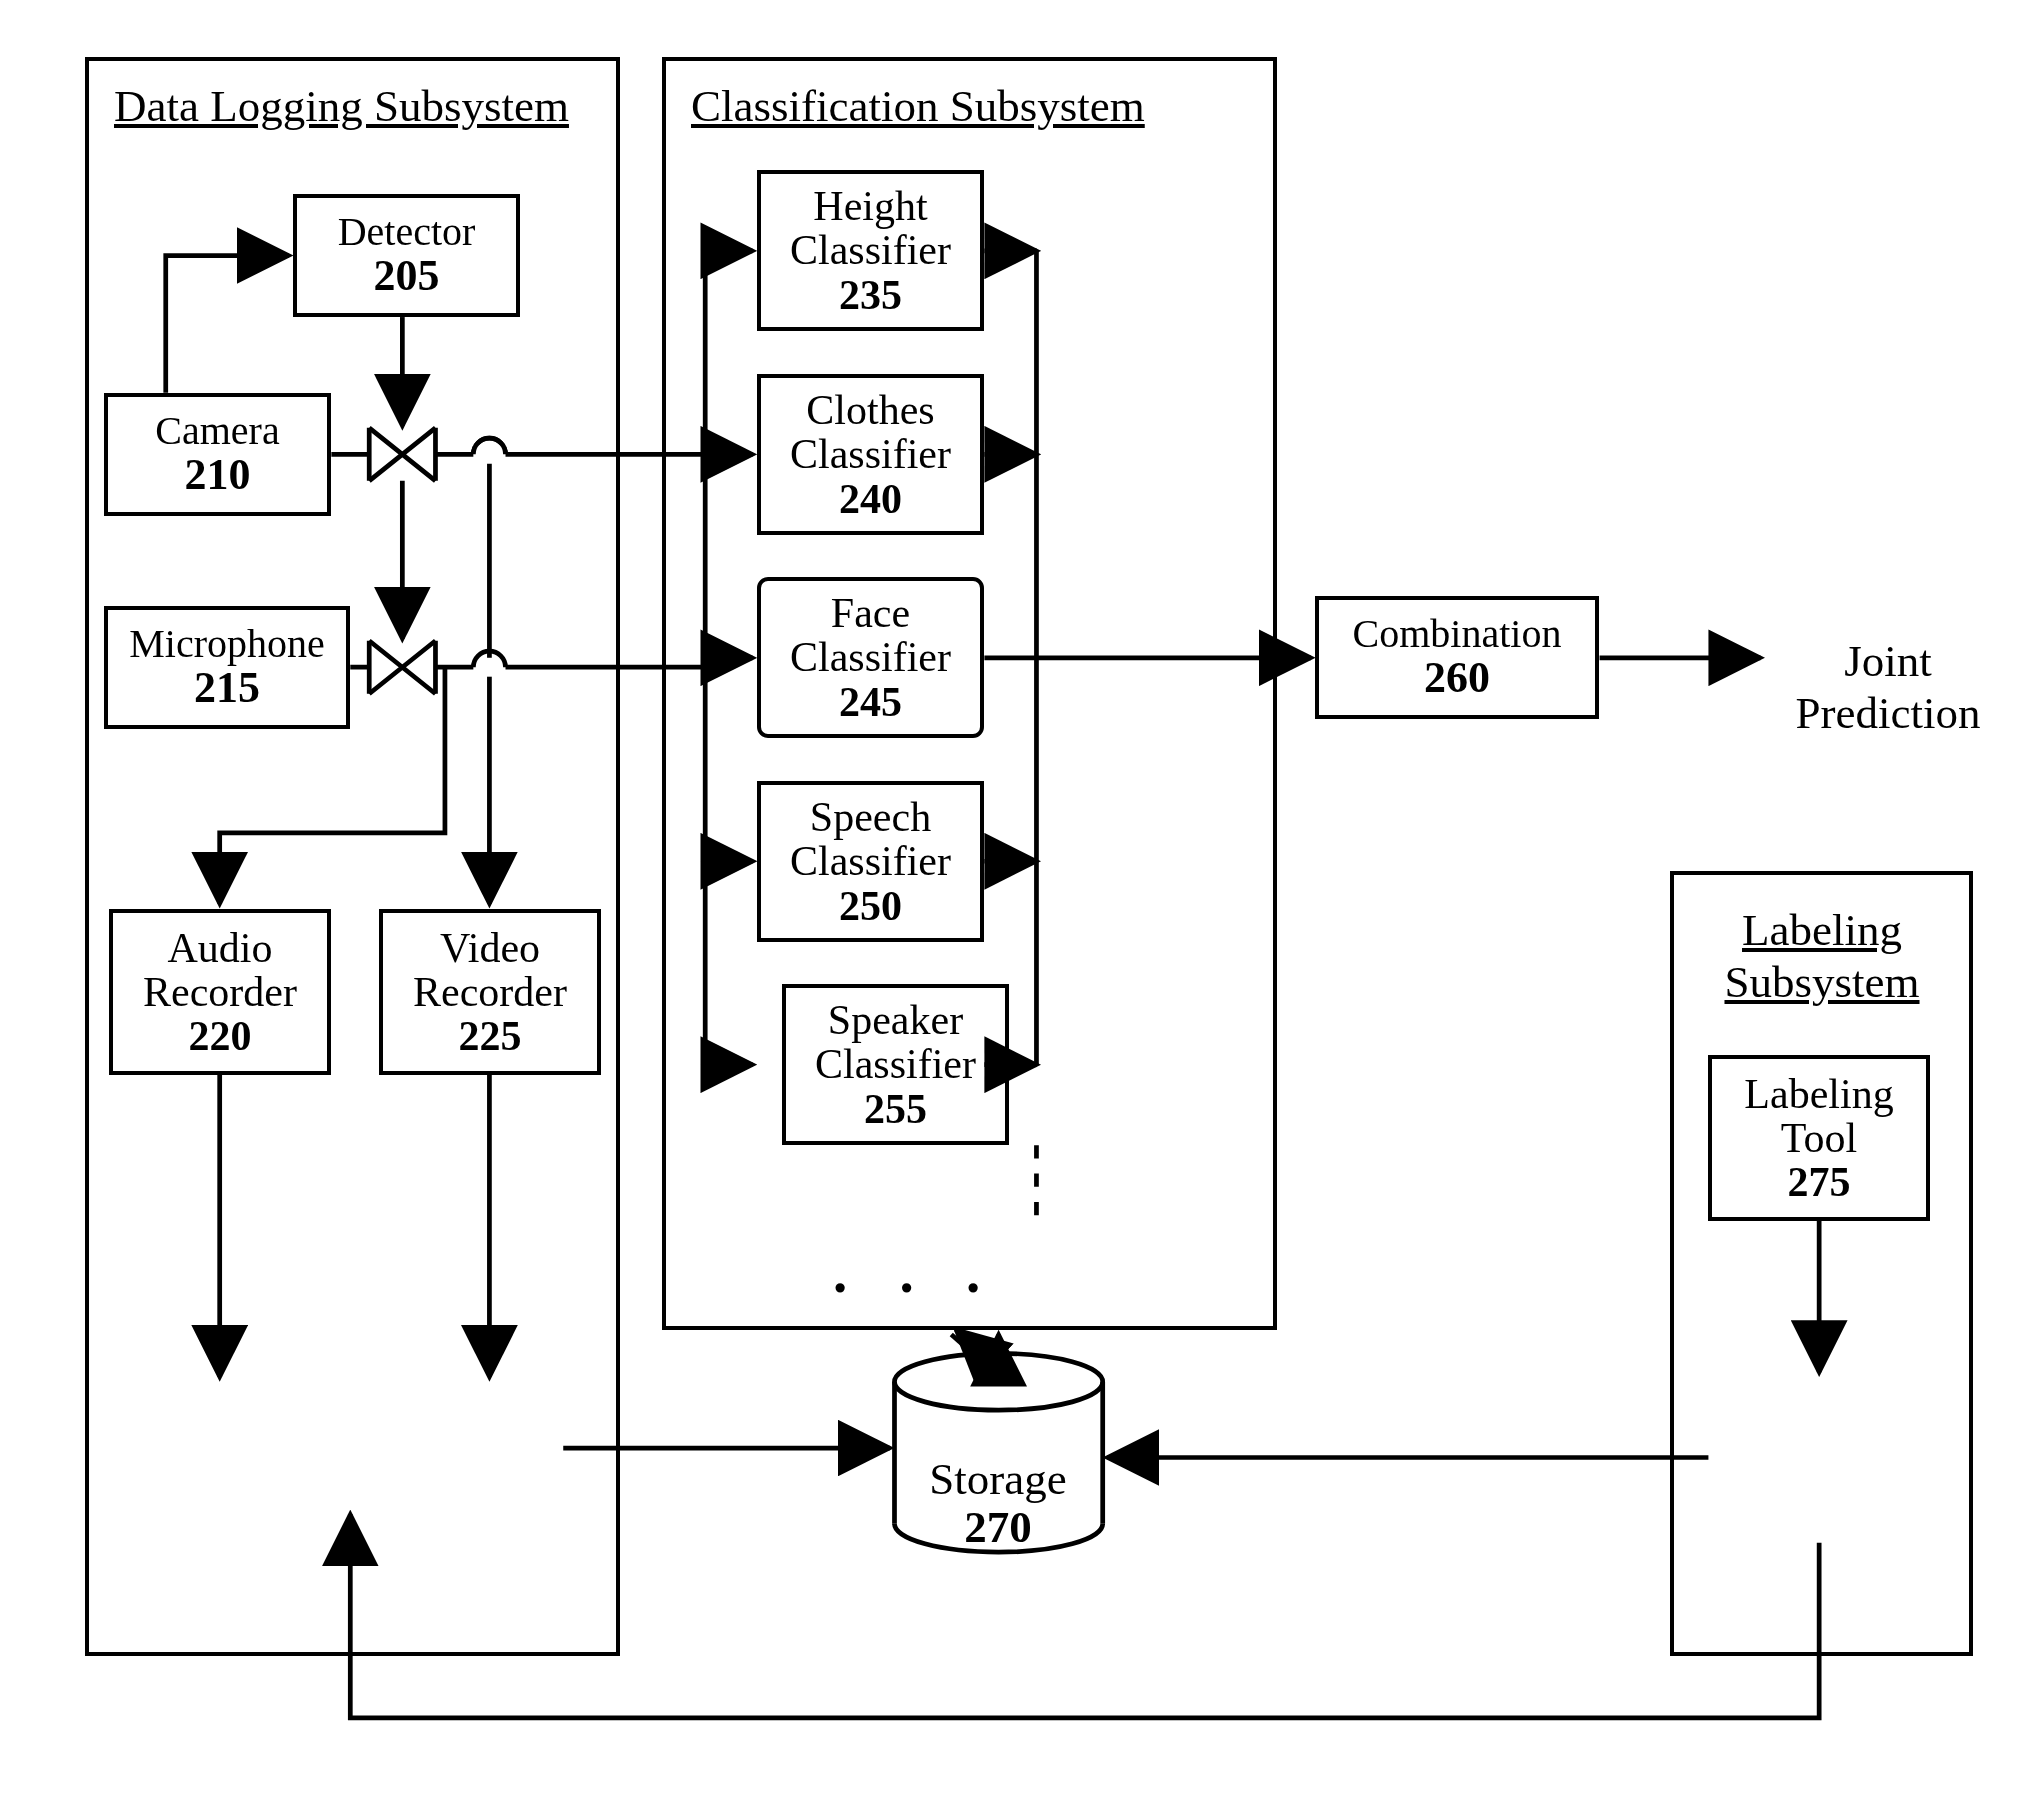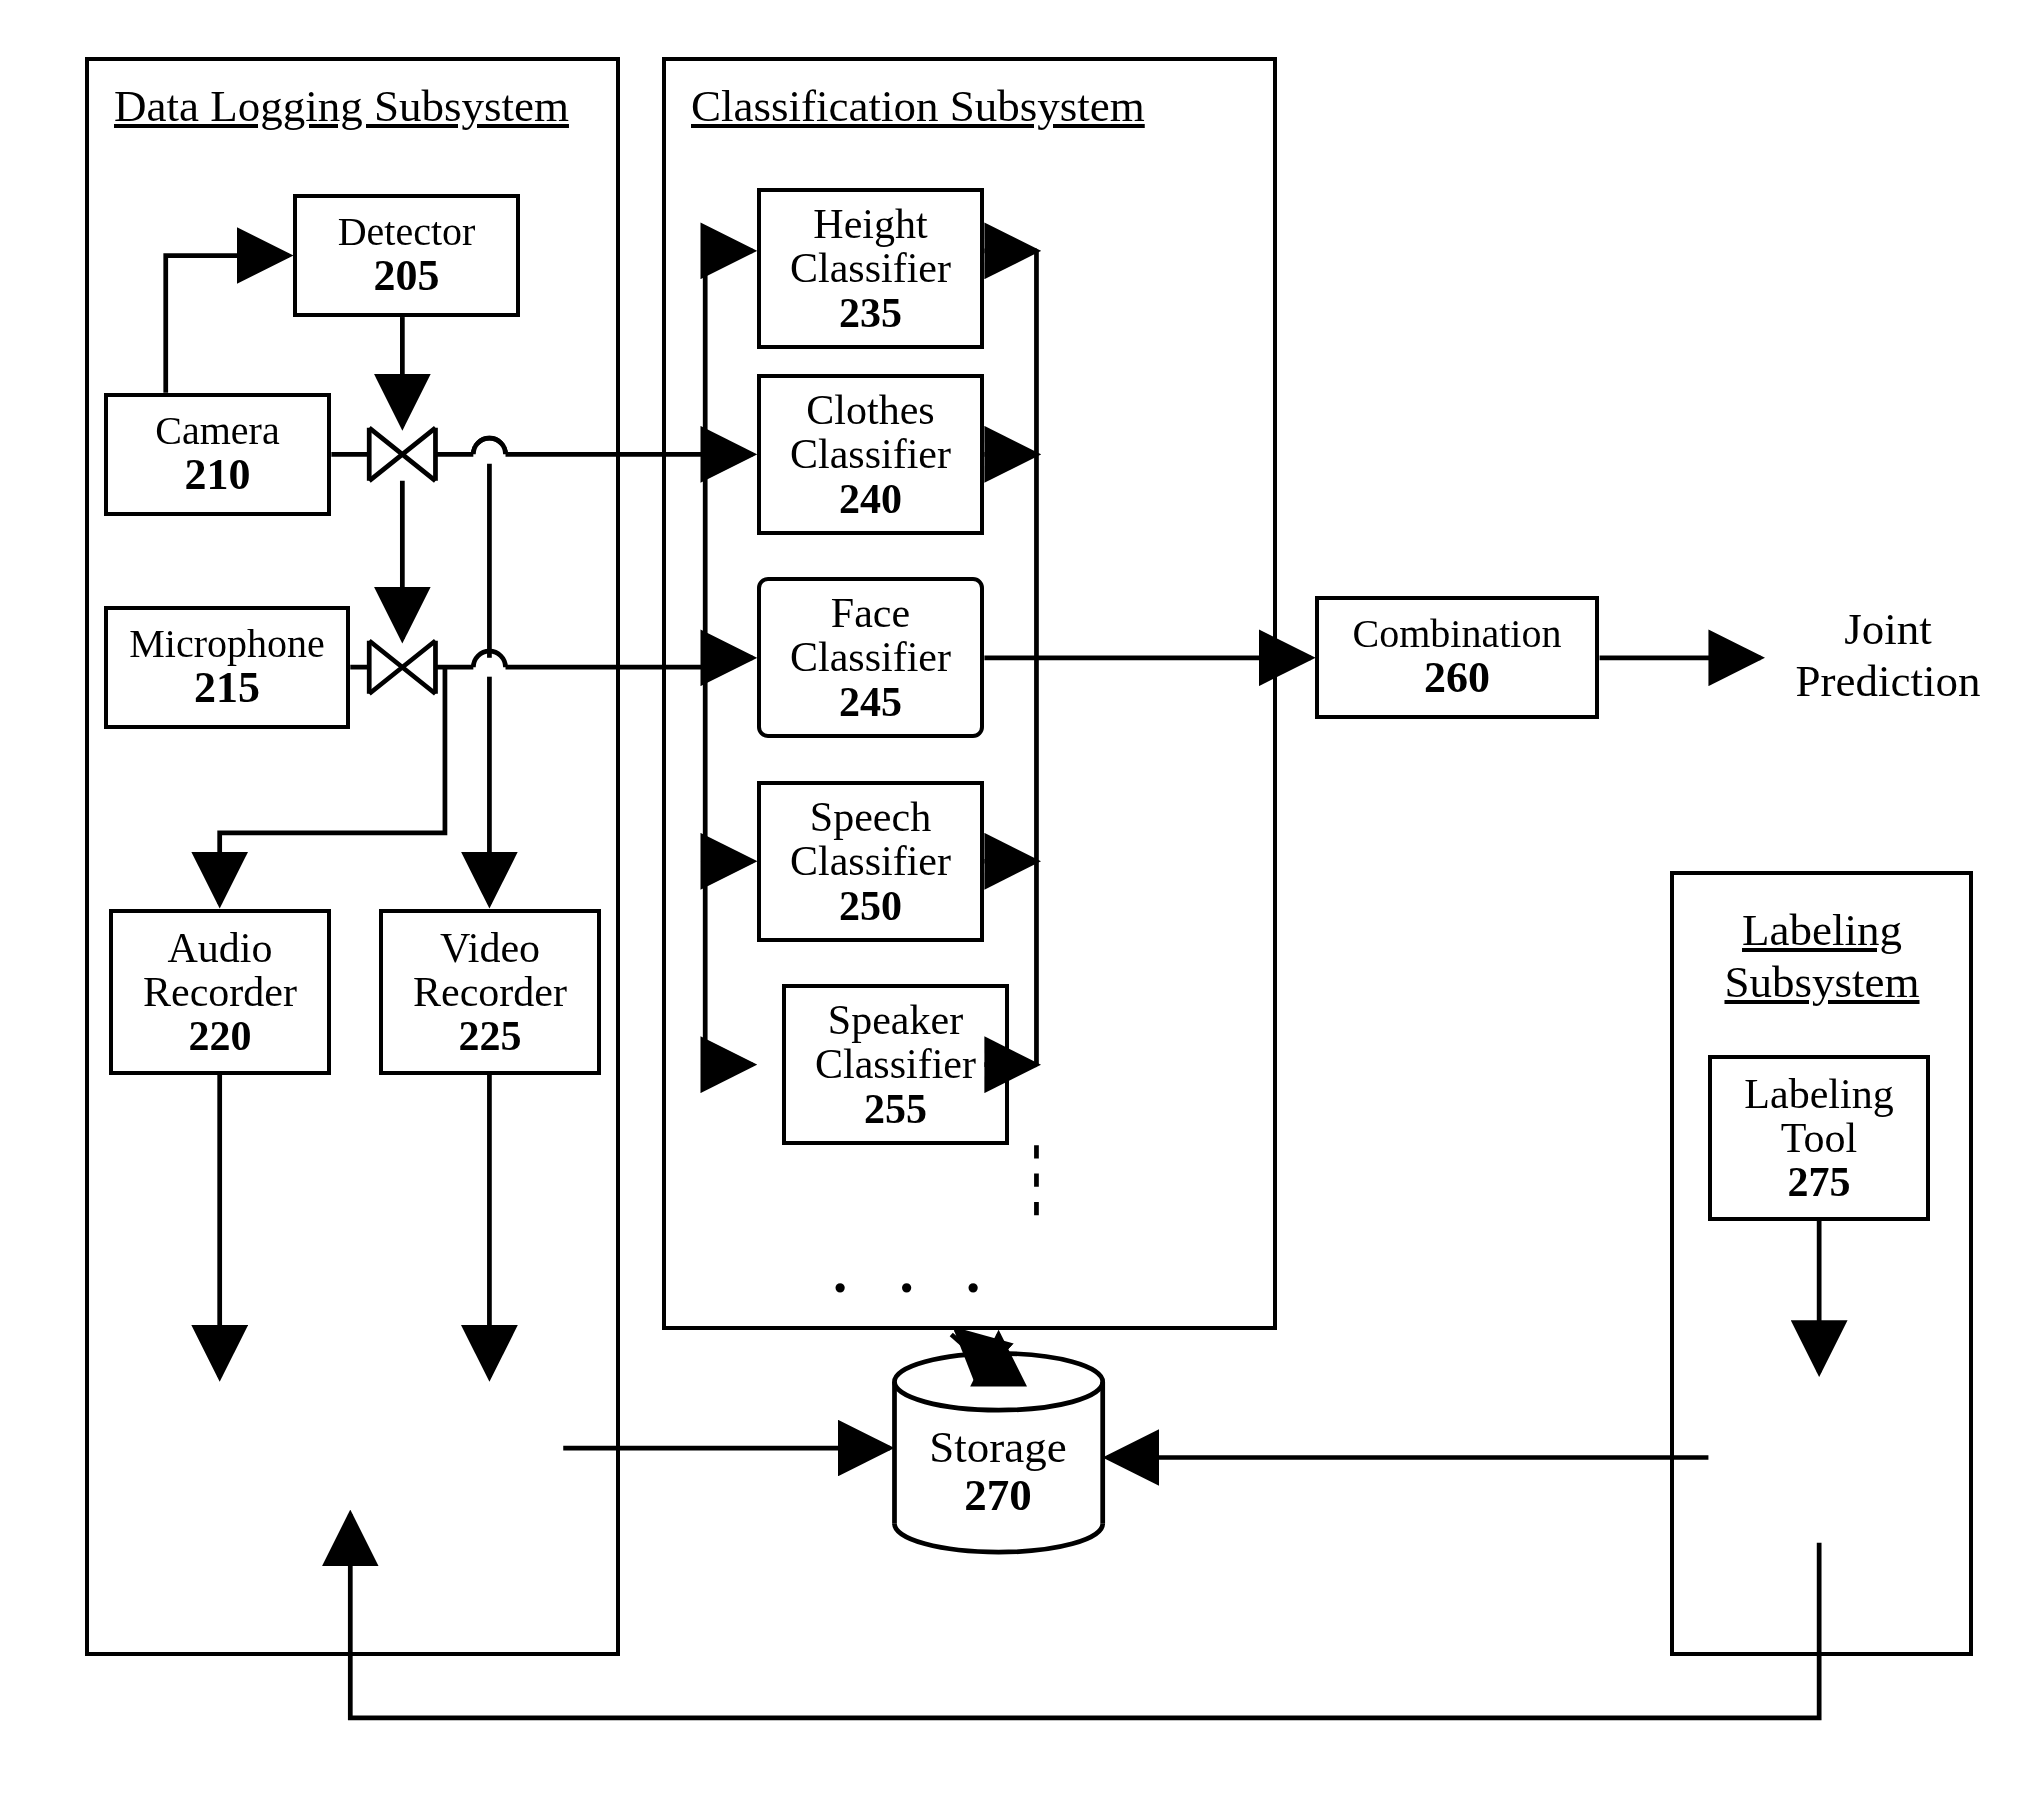--- a/index.html
+++ b/index.html
@@ -45,20 +45,21 @@
   .blk-num {
     font-size: 44px;
     font-weight: bold;
   }
   .small .blk-name, .small .blk-num { font-size: 42px; }
   .plain-label {
     position: absolute;
     font-size: 45px;
     text-align: center;
     line-height: 1.05;
+    margin-top: 32px;
   }
   .dots {
     position: absolute;
     font-size: 57px;
     font-weight: bold;
     letter-spacing: 19px;
   }
   svg.wires {
     position: absolute;
     left: 0; top: 0;
@@ -103,21 +104,21 @@
     <div class="blk-num">220</div>
   </div>
 
   <div class="box small" style="left:379px; top:909px; width:222px; height:166px;">
     <div class="blk-name">Video</div>
     <div class="blk-name">Recorder</div>
     <div class="blk-num">225</div>
   </div>
 
 
-  <div class="box small" style="left:757px; top:188px; width:227px; height:161px;">
+  <div class="box small" style="left:757px; top:170px; width:227px; height:161px;">
     <div class="blk-name">Height</div>
     <div class="blk-name">Classifier</div>
     <div class="blk-num">235</div>
   </div>
   <div class="box small" style="left:757px; top:374px; width:227px; height:161px;">
     <div class="blk-name">Clothes</div>
     <div class="blk-name">Classifier</div>
     <div class="blk-num">240</div>
   </div>
   <div class="box small" style="left:757px; top:577px; width:227px; height:161px;border-radius:11px;">

